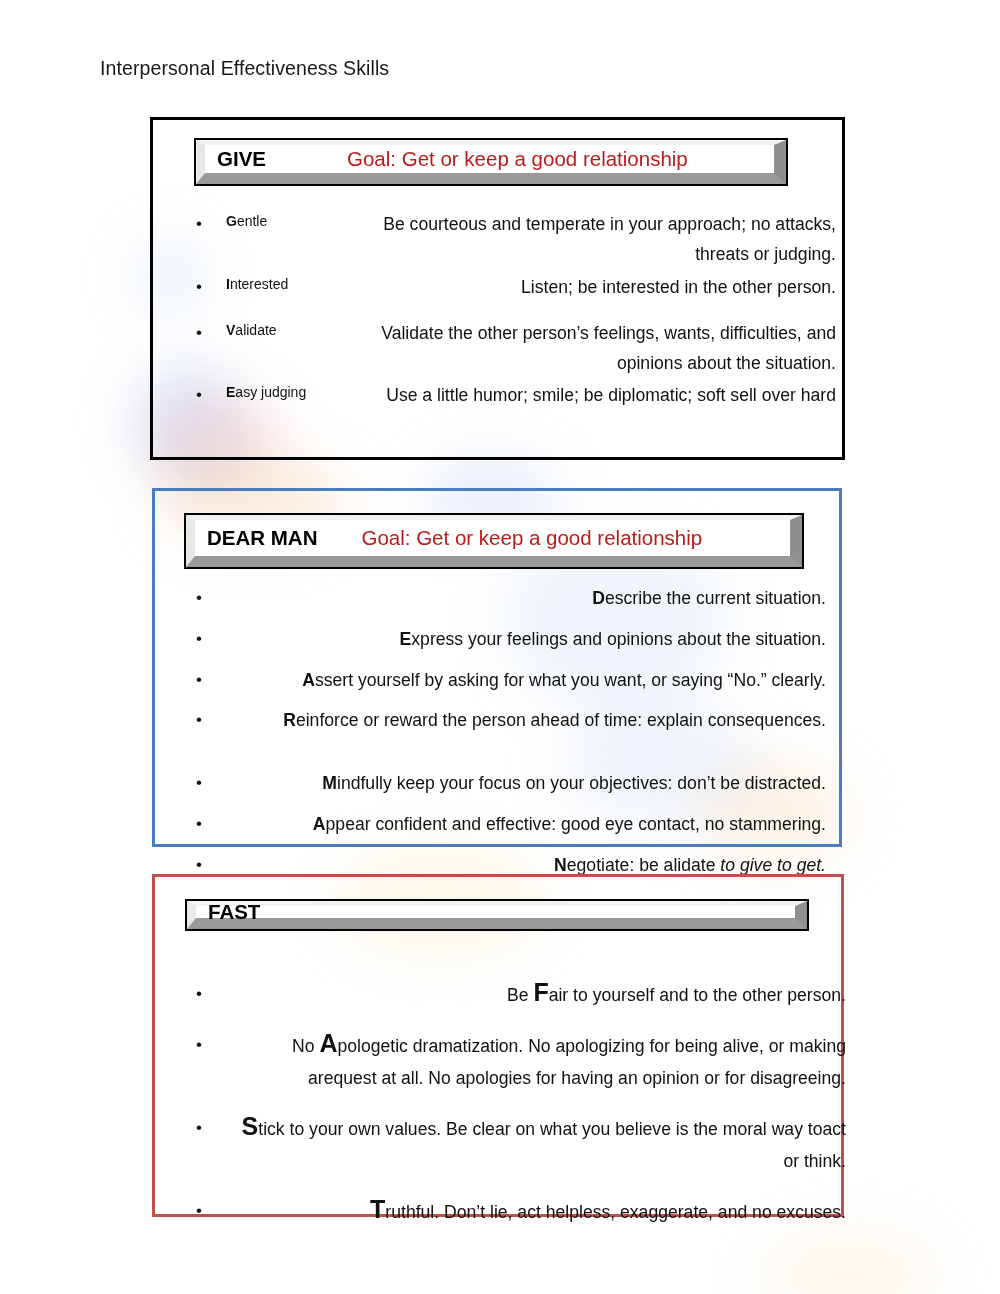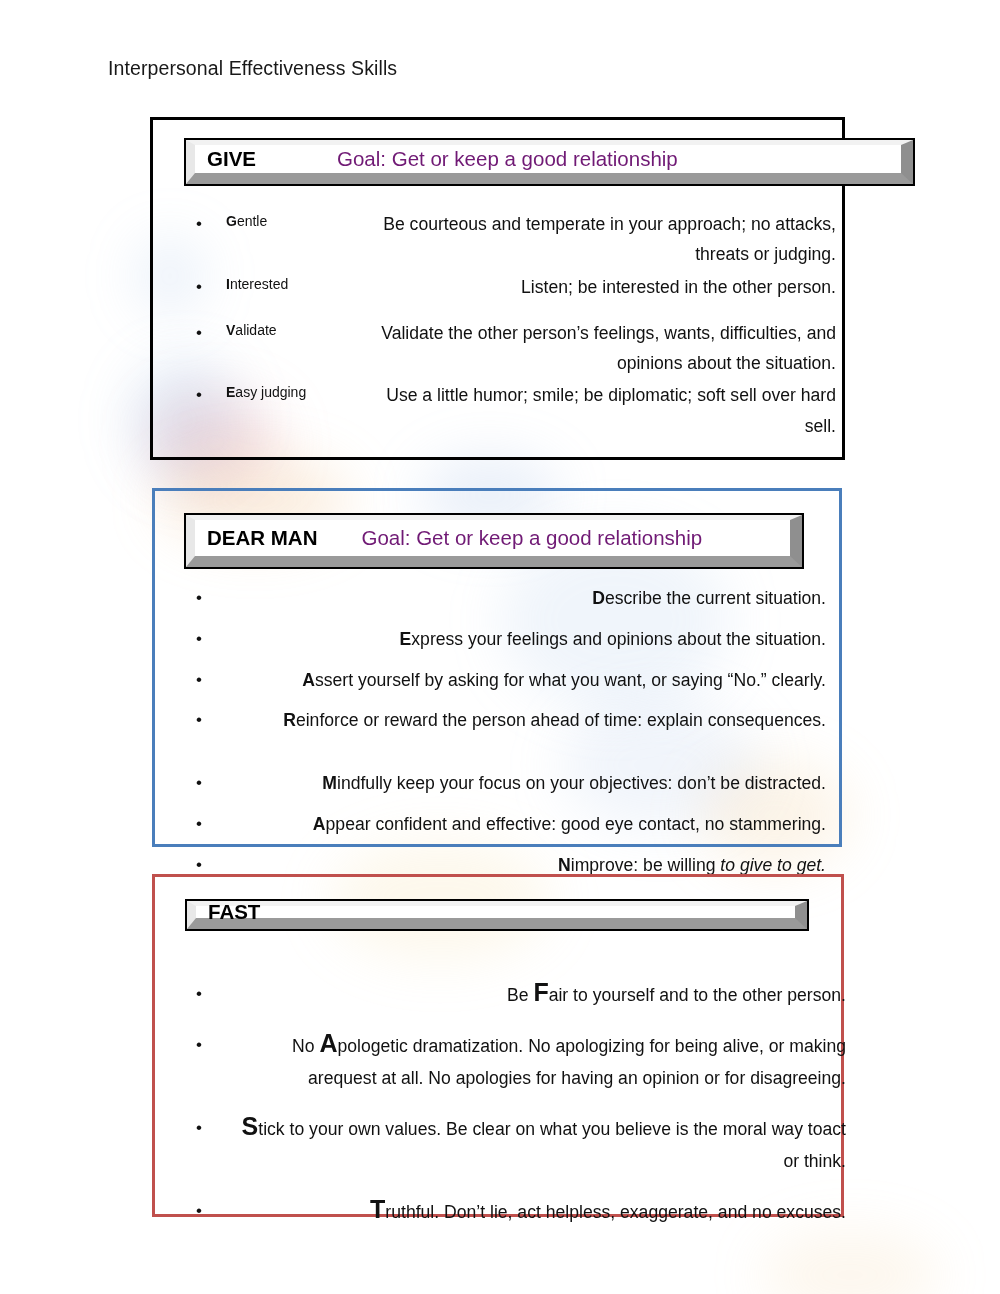--- a/index.html
+++ b/index.html
@@ -32,21 +32,21 @@
   .art-f { left: 560px; top: 700px; width: 200px; height: 130px; background: rgba(175,200,232,.18); }
   .art-g { left: 700px; top: 760px; width: 150px; height: 110px; background: rgba(238,200,140,.20); }
   .art-h { left: 330px; top: 840px; width: 220px; height: 120px; background: rgba(245,215,150,.18); }
   .art-i { left: 135px; top: 236px; width: 70px;  height: 80px;  background: rgba(150,185,228,.18); }
   .art-j { left: 760px; top: 1230px; width: 180px; height: 90px; background: rgba(240,205,150,.16); }
 
   .page { position: relative; z-index: 2; }
 
   .doc-title {
     position: absolute;
-    left: 108px;
+    left: 100px;
     top: 57px;
     font-size: 19.5px;
     letter-spacing: .1px;
     color: #181818;
     white-space: nowrap;
   }
 
   
   .section {
     position: absolute;
@@ -79,25 +79,25 @@
   }
   .hdr-acronym {
     font-weight: bold;
     font-size: 20.5px;
     color: #000;
     white-space: nowrap;
     padding-left: 12px;
   }
   .hdr-goal {
     font-size: 20.5px;
-    color: #701a75;
-    white-space: nowrap;
-  }
-
-  .hdr-give { left: 184px; top: 138px; width: 731px; height: 48px; }
+    color: #b91c1c;
+    white-space: nowrap;
+  }
+
+  .hdr-give { left: 194px; top: 138px; width: 594px; height: 48px; }
   .hdr-give .hdr-goal { margin-left: 81px; }
   .hdr-dear { left: 184px; top: 513px; width: 620px; height: 56px; }
   .hdr-dear .hdr-goal { margin-left: 44px; }
   .hdr-fast { left: 185px; top: 899px; width: 624px; height: 32px; }
   .hdr-fast .hdr-goal { margin-left: 86px; }
 
   
   .list { position: absolute; }
   .row {
     display: flex;
@@ -195,21 +195,21 @@
 
     <div class="row">
       <span class="bullet">•</span>
       <span class="term"><span class="cap">V</span><span>alidate</span></span>
       <span class="desc"><span>Validate the other person’s feelings, wants, difficulties, and</span><span class="ind">opinions about the situation.</span></span>
     </div>
 
     <div class="row">
       <span class="bullet">•</span>
       <span class="term"><span class="cap">E</span><span>asy judging</span></span>
-      <span class="desc"><span>Use a little humor; smile; be diplomatic; soft sell over hard</span><span class="ind">sell.</span></span>
+      <span class="desc"><span>Use a little humor; smile; be diplomatic; soft sell over hard</span></span>
     </div>
   </div>
 
   <div class="section section-dear"></div>
 
   <div class="hdr hdr-dear">
     <div class="hdr-inner">
       <span class="hdr-acronym">DEAR MAN</span>
       <span class="hdr-goal">Goal:  Get or keep a good relationship</span>
     </div>
@@ -238,21 +238,21 @@
     <div class="row">
       <span class="bullet">•</span>
       <span class="desc"><span class="cap">M</span><span>indfully keep your focus on your objectives:  don’t be distracted.</span></span>
     </div>
     <div class="row">
       <span class="bullet">•</span>
       <span class="desc"><span class="cap">A</span><span>ppear confident and effective:  good eye contact, no stammering.</span></span>
     </div>
     <div class="row">
       <span class="bullet">•</span>
-      <span class="desc"><span class="cap">N</span><span>improve:  be willing </span><span class="ital">to give to get.</span></span>
+      <span class="desc"><span class="cap">N</span><span>egotiate:  be alidate </span><span class="ital">to give to get.</span></span>
     </div>
   </div>
 
   <div class="section section-fast"></div>
 
   <div class="hdr hdr-fast">
     <div class="hdr-inner">
       <span class="hdr-acronym">FAST</span>
     </div>
   </div>

